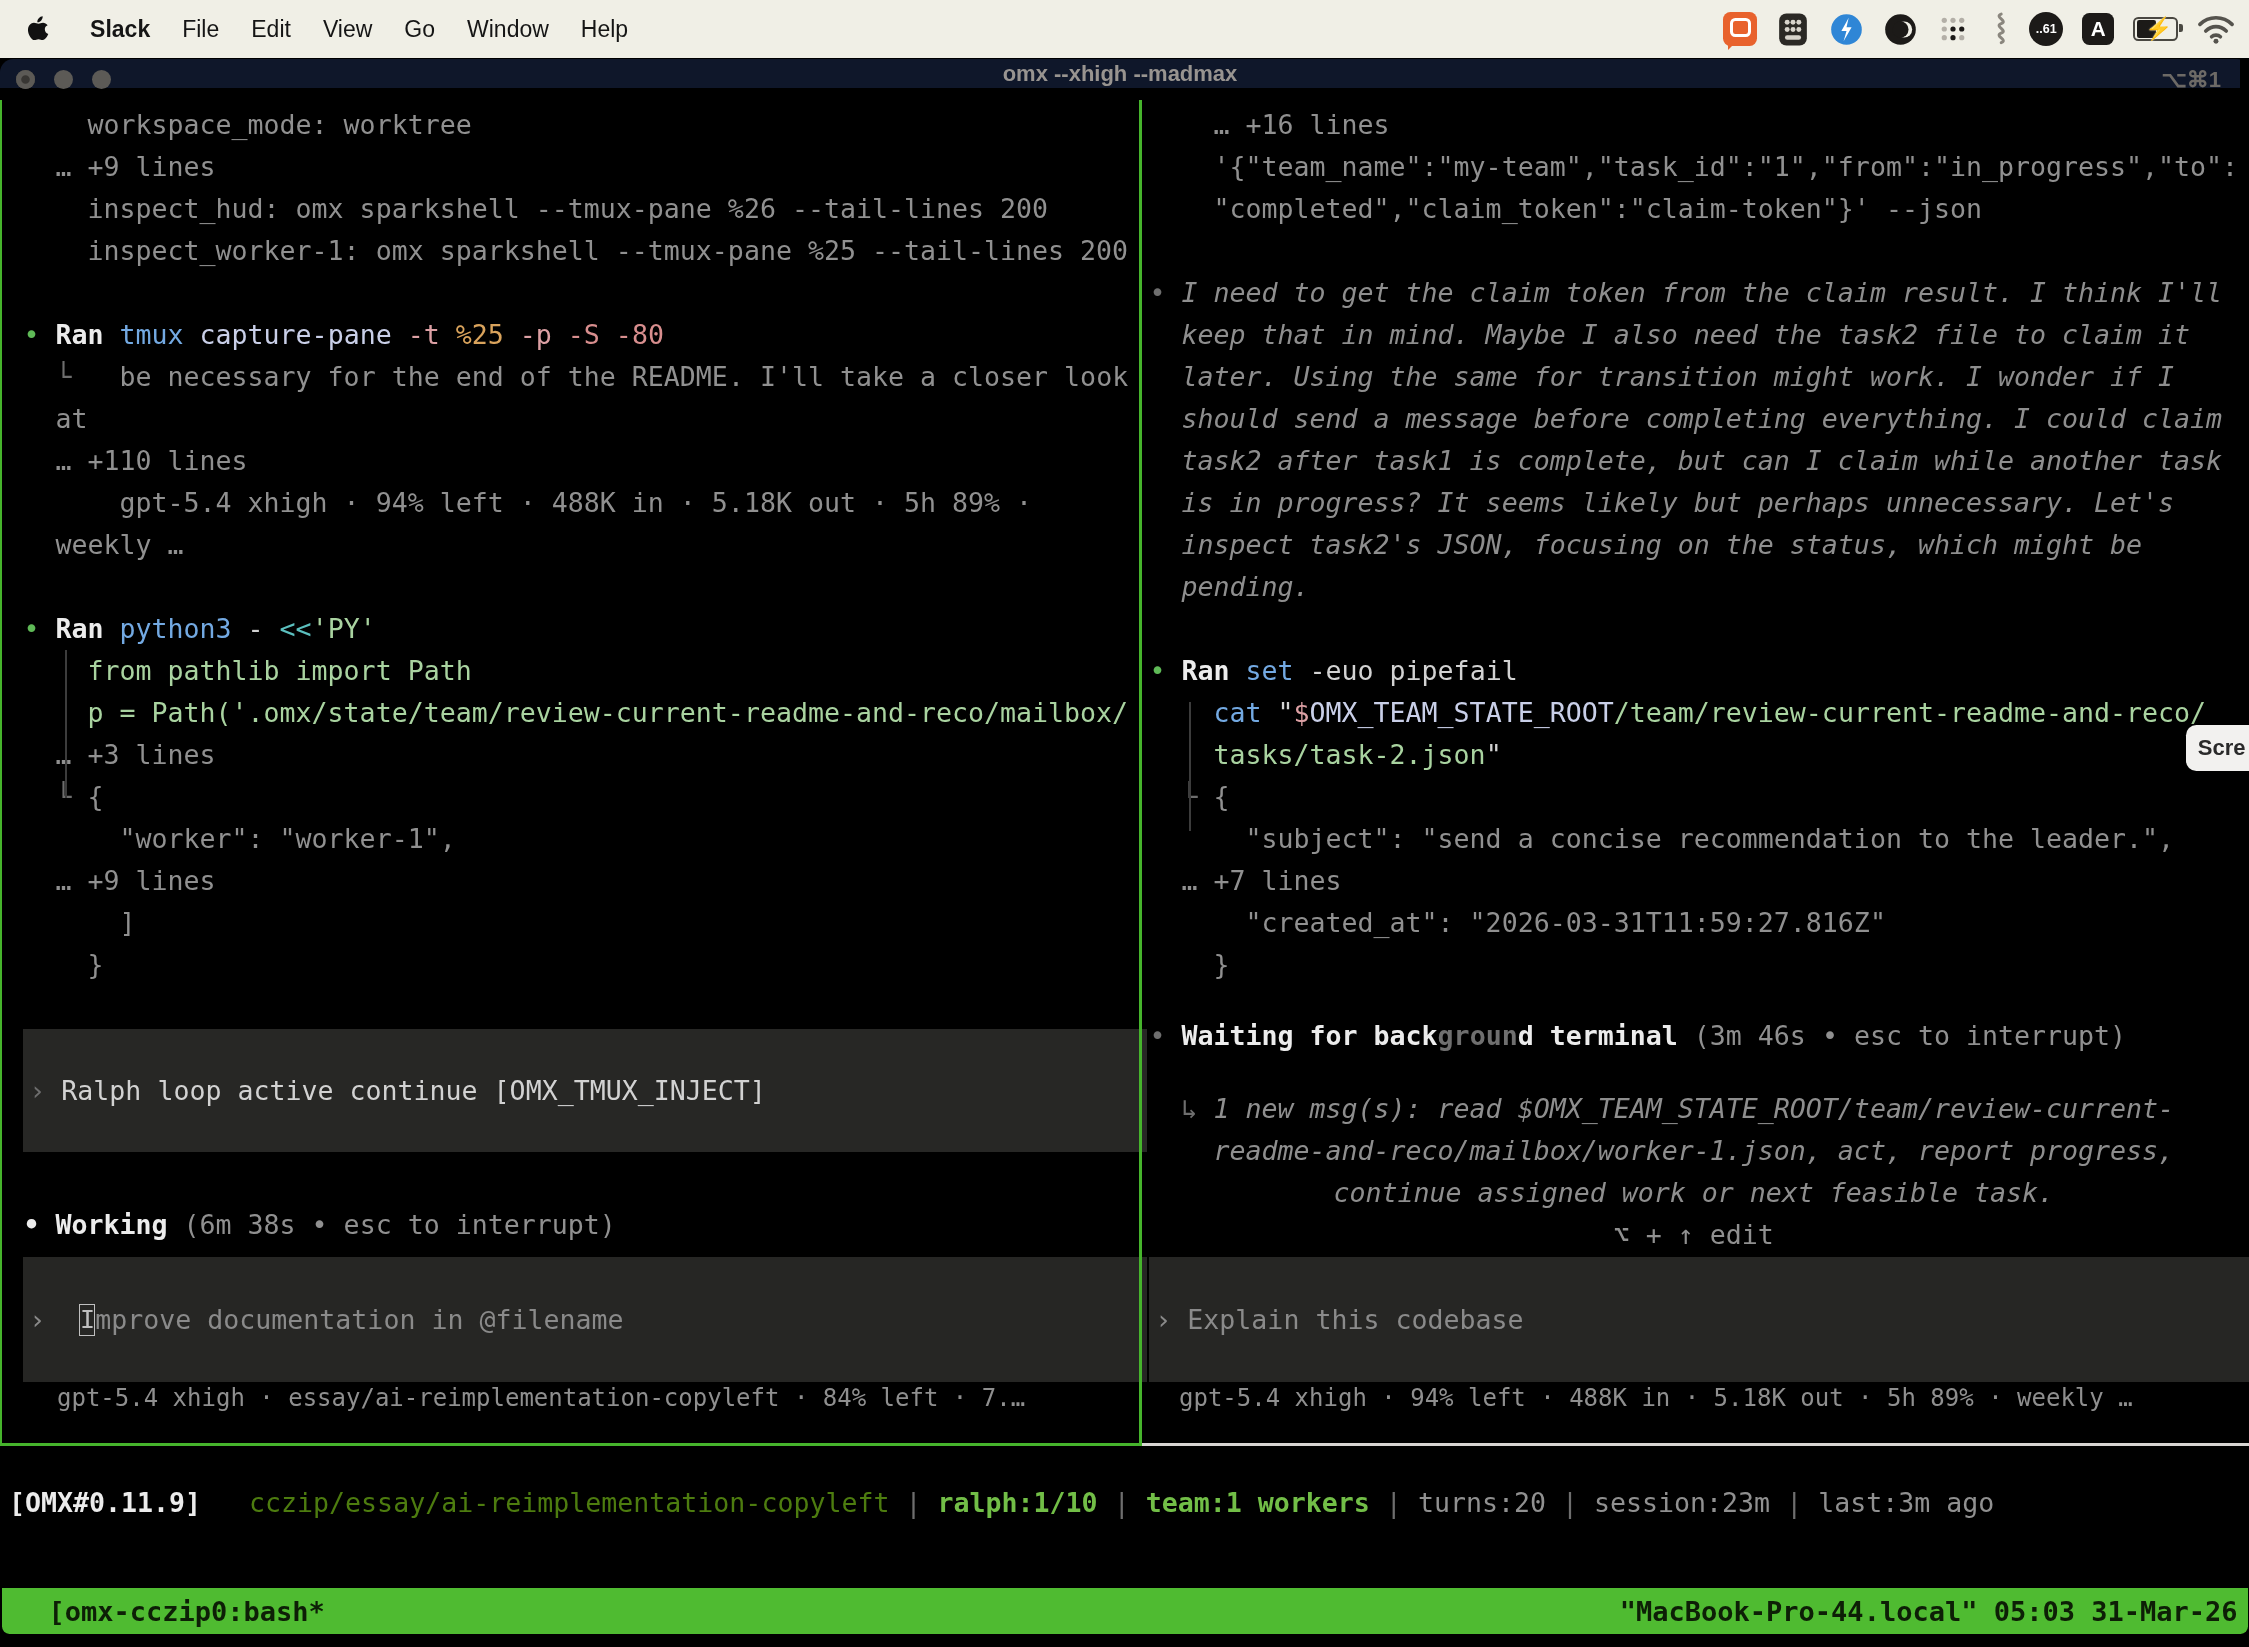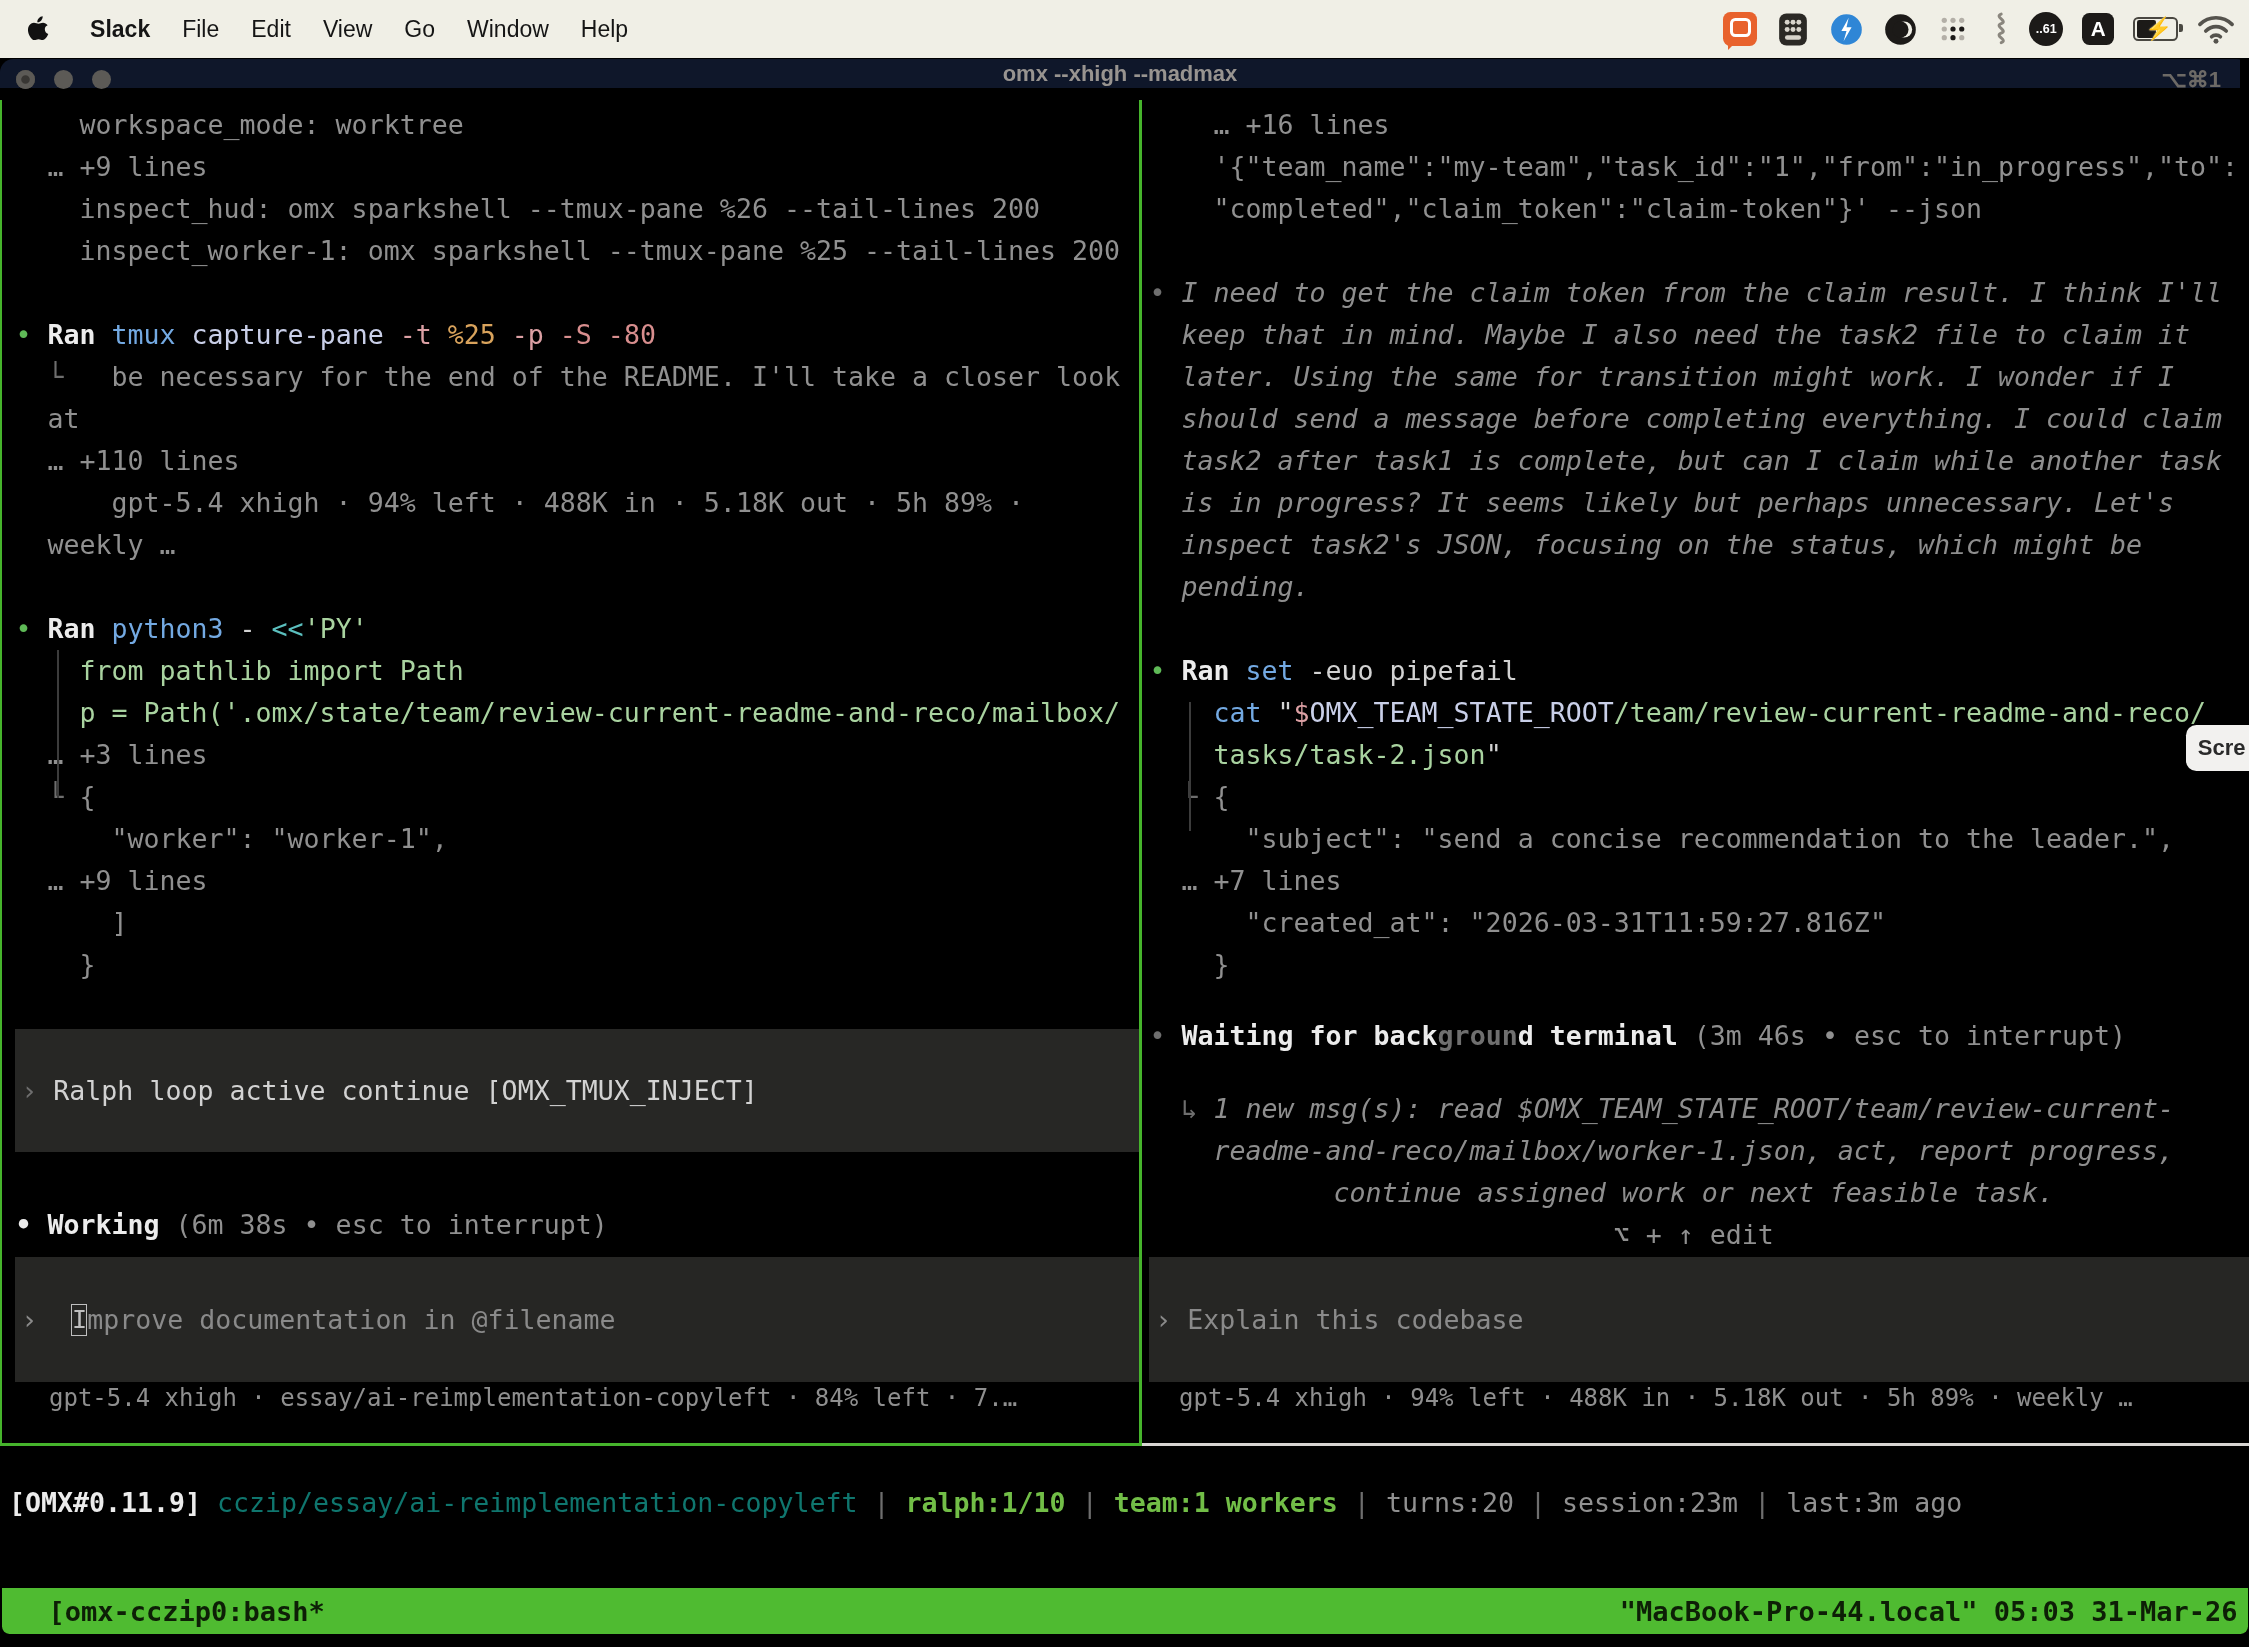--- a/index.html
+++ b/index.html
@@ -27,30 +27,30 @@
   .titlebar{position:absolute;top:0;left:0;right:10px;height:29px;background:#0f172a;display:flex;align-items:center;}
   .lights{position:absolute;left:16px;top:11px;display:flex;gap:19px;}
   .light{width:19px;height:19px;border-radius:50%;background:#5C5A56;}
   .light.first{box-shadow:inset 0 0 0 5.2px #5C5A56, inset 0 0 0 14.8px #383633;}
   .win-title{width:100%;text-align:center;color:#989490;font-size:22px;font-weight:700;}
   .win-shortcut{position:absolute;right:19px;top:0;line-height:41px;color:#6D6A66;font-size:22px;font-weight:700;}
 
   
   .term{position:absolute;top:41px;left:0;right:0;bottom:0;background:#000;font-family:"DejaVu Sans Mono",monospace;}
   .pane{position:absolute;top:0;height:1343px;overflow:hidden;}
-  .pane-left{left:8px;width:1139px;}
+  .pane-left{left:16px;width:1139px;}
   .pane-right{left:1142px;right:0;}
   .flow{padding:4.4px 0 0 7.4px;}
   .tl{height:42px;line-height:42px;white-space:pre;font-size:26.6px;color:#909090;}
   .s-gb{color:#5FBA57;} .s-wb{color:#ECECEC;font-weight:700;}
   .s-blue{color:#73A9E2;} .s-lav{color:#C9CFE8;} .s-pink{color:#DCA0A4;}
   .s-red{color:#D88E8E;} .s-orange{color:#D9A35C;} .s-cyan{color:#5BBFBE;}
   .s-code{color:#A9D3A0;} .s-lit{color:#D2D2D2;} .s-gray{color:#909090;}
   .s-dim{color:#6E6E6E;} .s-gi{color:#8E8E8E;font-style:italic;}
-  .s-shim{color:#6F6F6F;font-weight:700;} .s-teal{color:#0f766e;} .s-green{color:#72BE47;font-weight:bold;}
+  .s-shim{color:#6F6F6F;font-weight:700;} .s-teal{color:#4d7c0f;margin-left:32px;} .s-green{color:#72BE47;font-weight:bold;}
 
   .guide{position:absolute;width:1.5px;background:#3C3C3C;}
   .guide-left{left:49px;top:550px;height:148px;}
   .guide-right{left:47px;top:602px;height:129px;}
 
   .ralph-box{position:absolute;left:7.4px;right:8px;top:929px;height:123px;background:#272725;display:flex;align-items:center;padding-left:5.9px;}
   .working-line{position:absolute;left:7.4px;top:1104px;}
   .waiting-line{position:absolute;left:7.4px;top:915px;}
   .msg-block{position:absolute;left:7.4px;top:988px;}
   .msg-block .tl, .waiting-line .tl, .working-line .tl{height:42px;line-height:42px;text-align:center;}

